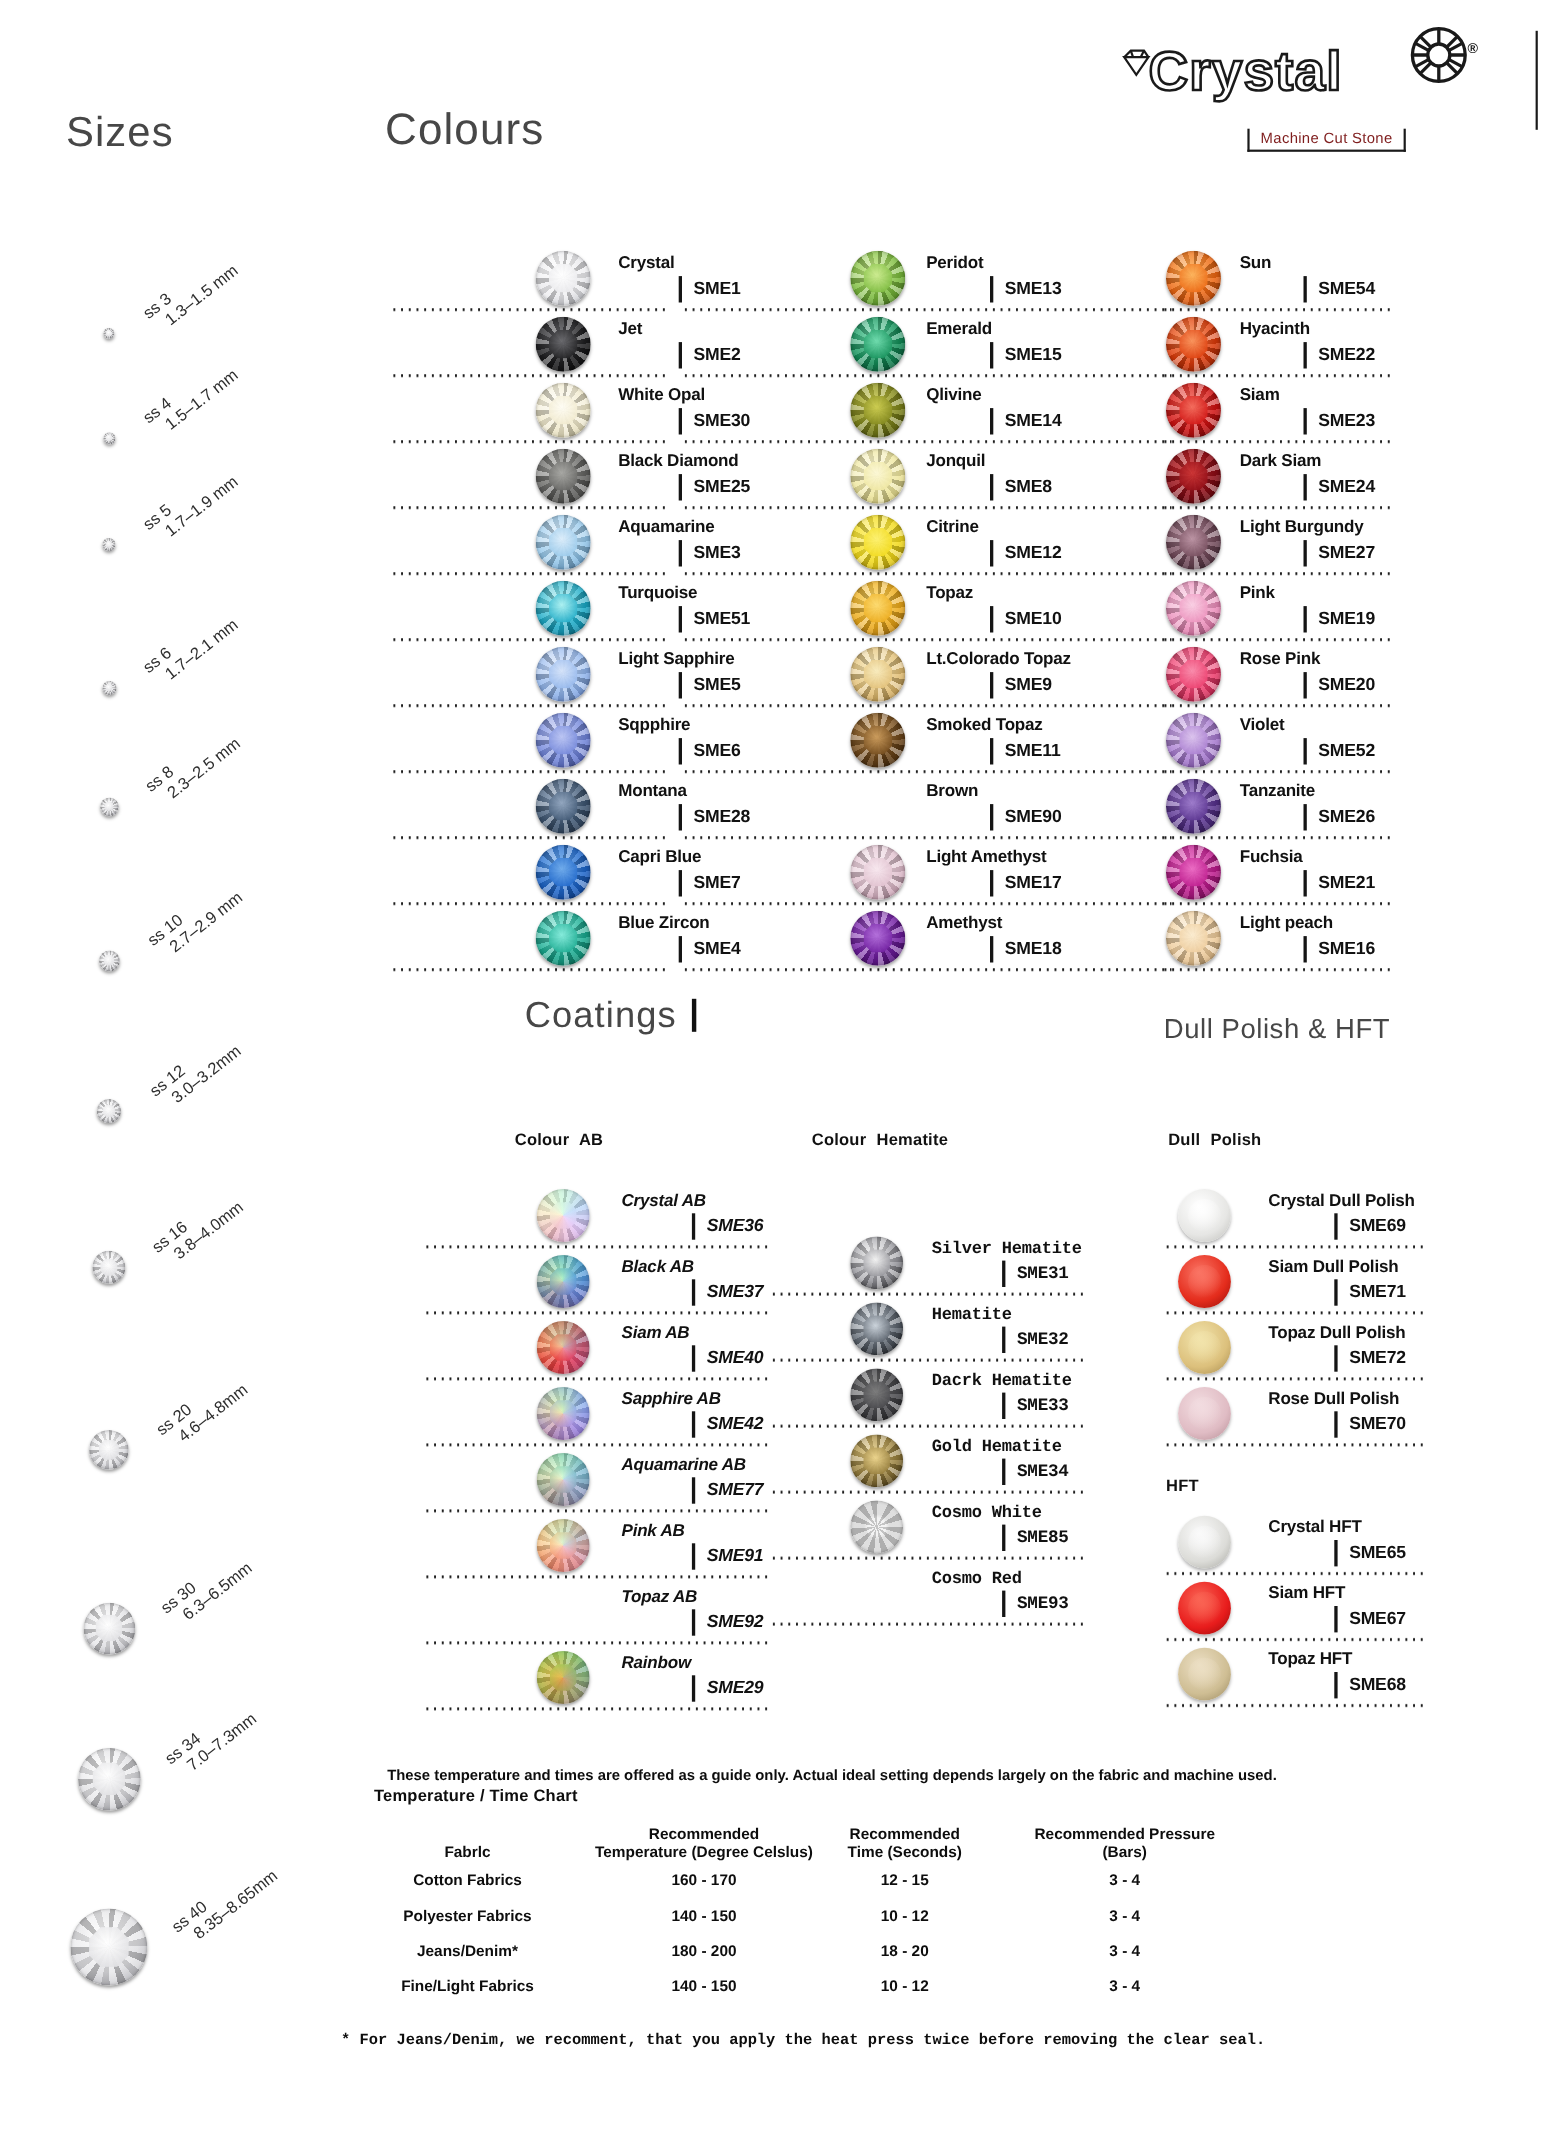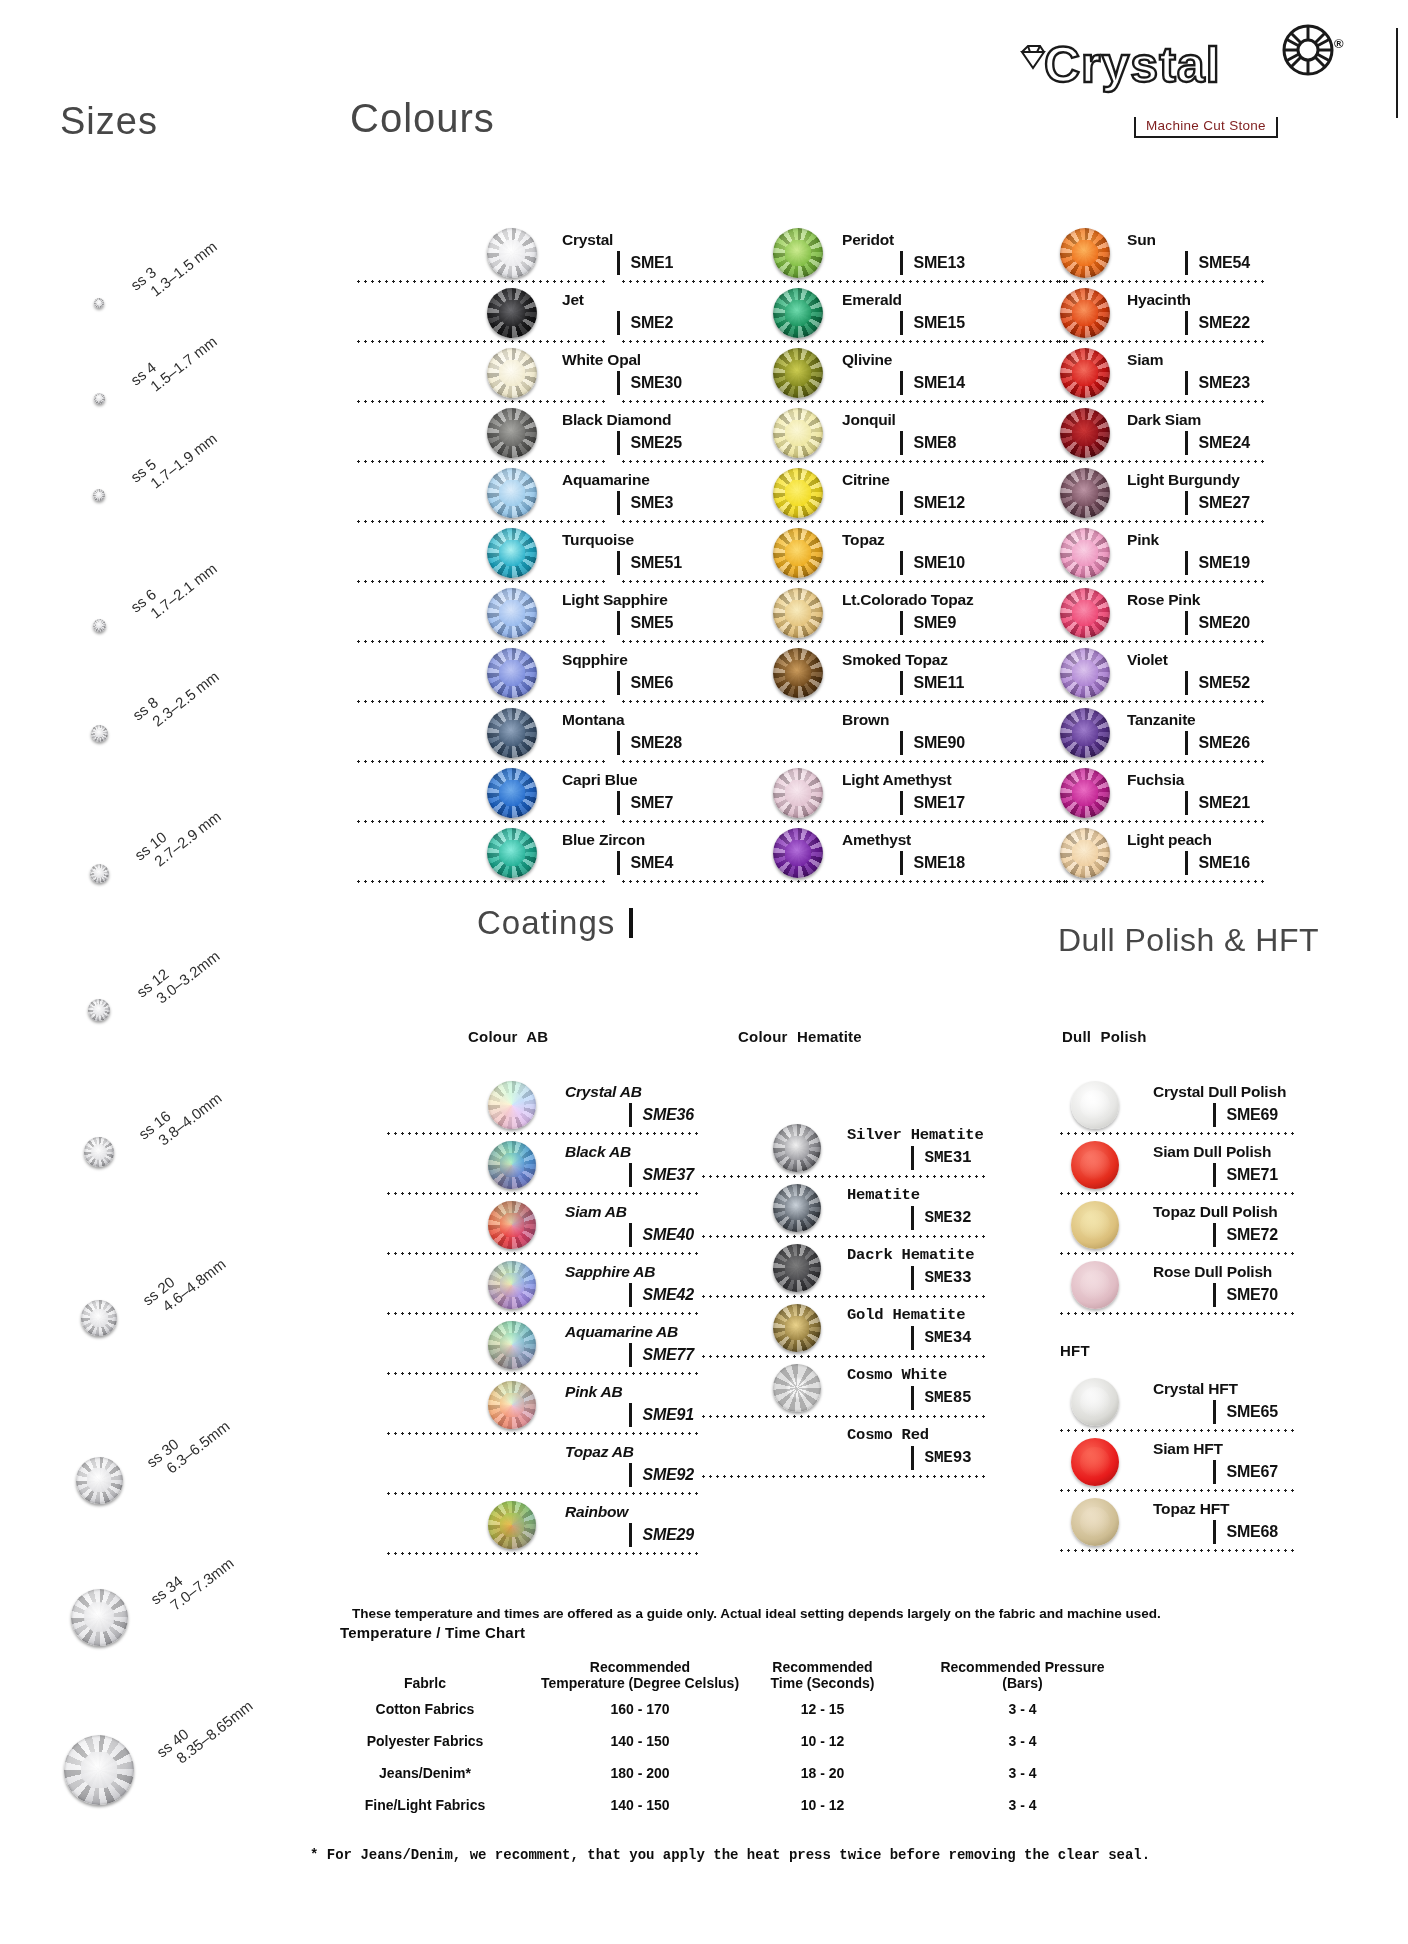--- a/index.html
+++ b/index.html
@@ -5,21 +5,21 @@
   html,body{margin:0;padding:0;background:#fff;}
   #page{position:relative;width:1408px;height:1944px;background:#fff;overflow:hidden;
         font-family:"Liberation Sans",sans-serif;color:#111;}
 
   
   .thin-title{position:absolute;color:#474747;font-weight:300;letter-spacing:1px;}
   #sizes-title{left:60px;top:100px;font-size:38px;}
   #colours-title{left:350px;top:96px;font-size:40px;}
   #coatings-title{left:477px;top:904px;font-size:33px;display:flex;align-items:center;text-align:right;}
   #coatings-title .title-bar{display:inline-block;width:4px;height:30px;background:#111;margin-left:14px;}
-  #dullhft-title{left:1058px;top:922px;font-size:32px;letter-spacing:0.5px;}
+  #dullhft-title{left:1058px;top:922px;font-size:25px;letter-spacing:0.5px;}
 
   .col-header{position:absolute;font-size:15px;font-weight:bold;color:#111;word-spacing:5px;letter-spacing:0.2px;}
 
   
   .stone{border-radius:50%;position:relative;flex:0 0 auto;
     background:
       repeating-conic-gradient(from 10deg, rgba(255,255,255,.40) 0deg 13deg, rgba(0,0,0,.12) 13deg 26deg,
         rgba(255,255,255,.14) 26deg 39deg, rgba(0,0,0,.24) 39deg 52deg),
       radial-gradient(circle at 42% 36%, var(--c1,#fff) 0%, var(--c2,#ddd) 55%, var(--c3,#999) 100%);
     box-shadow:0 2px 3px rgba(0,0,0,.38), inset 0 0 3px rgba(0,0,0,.35);}

